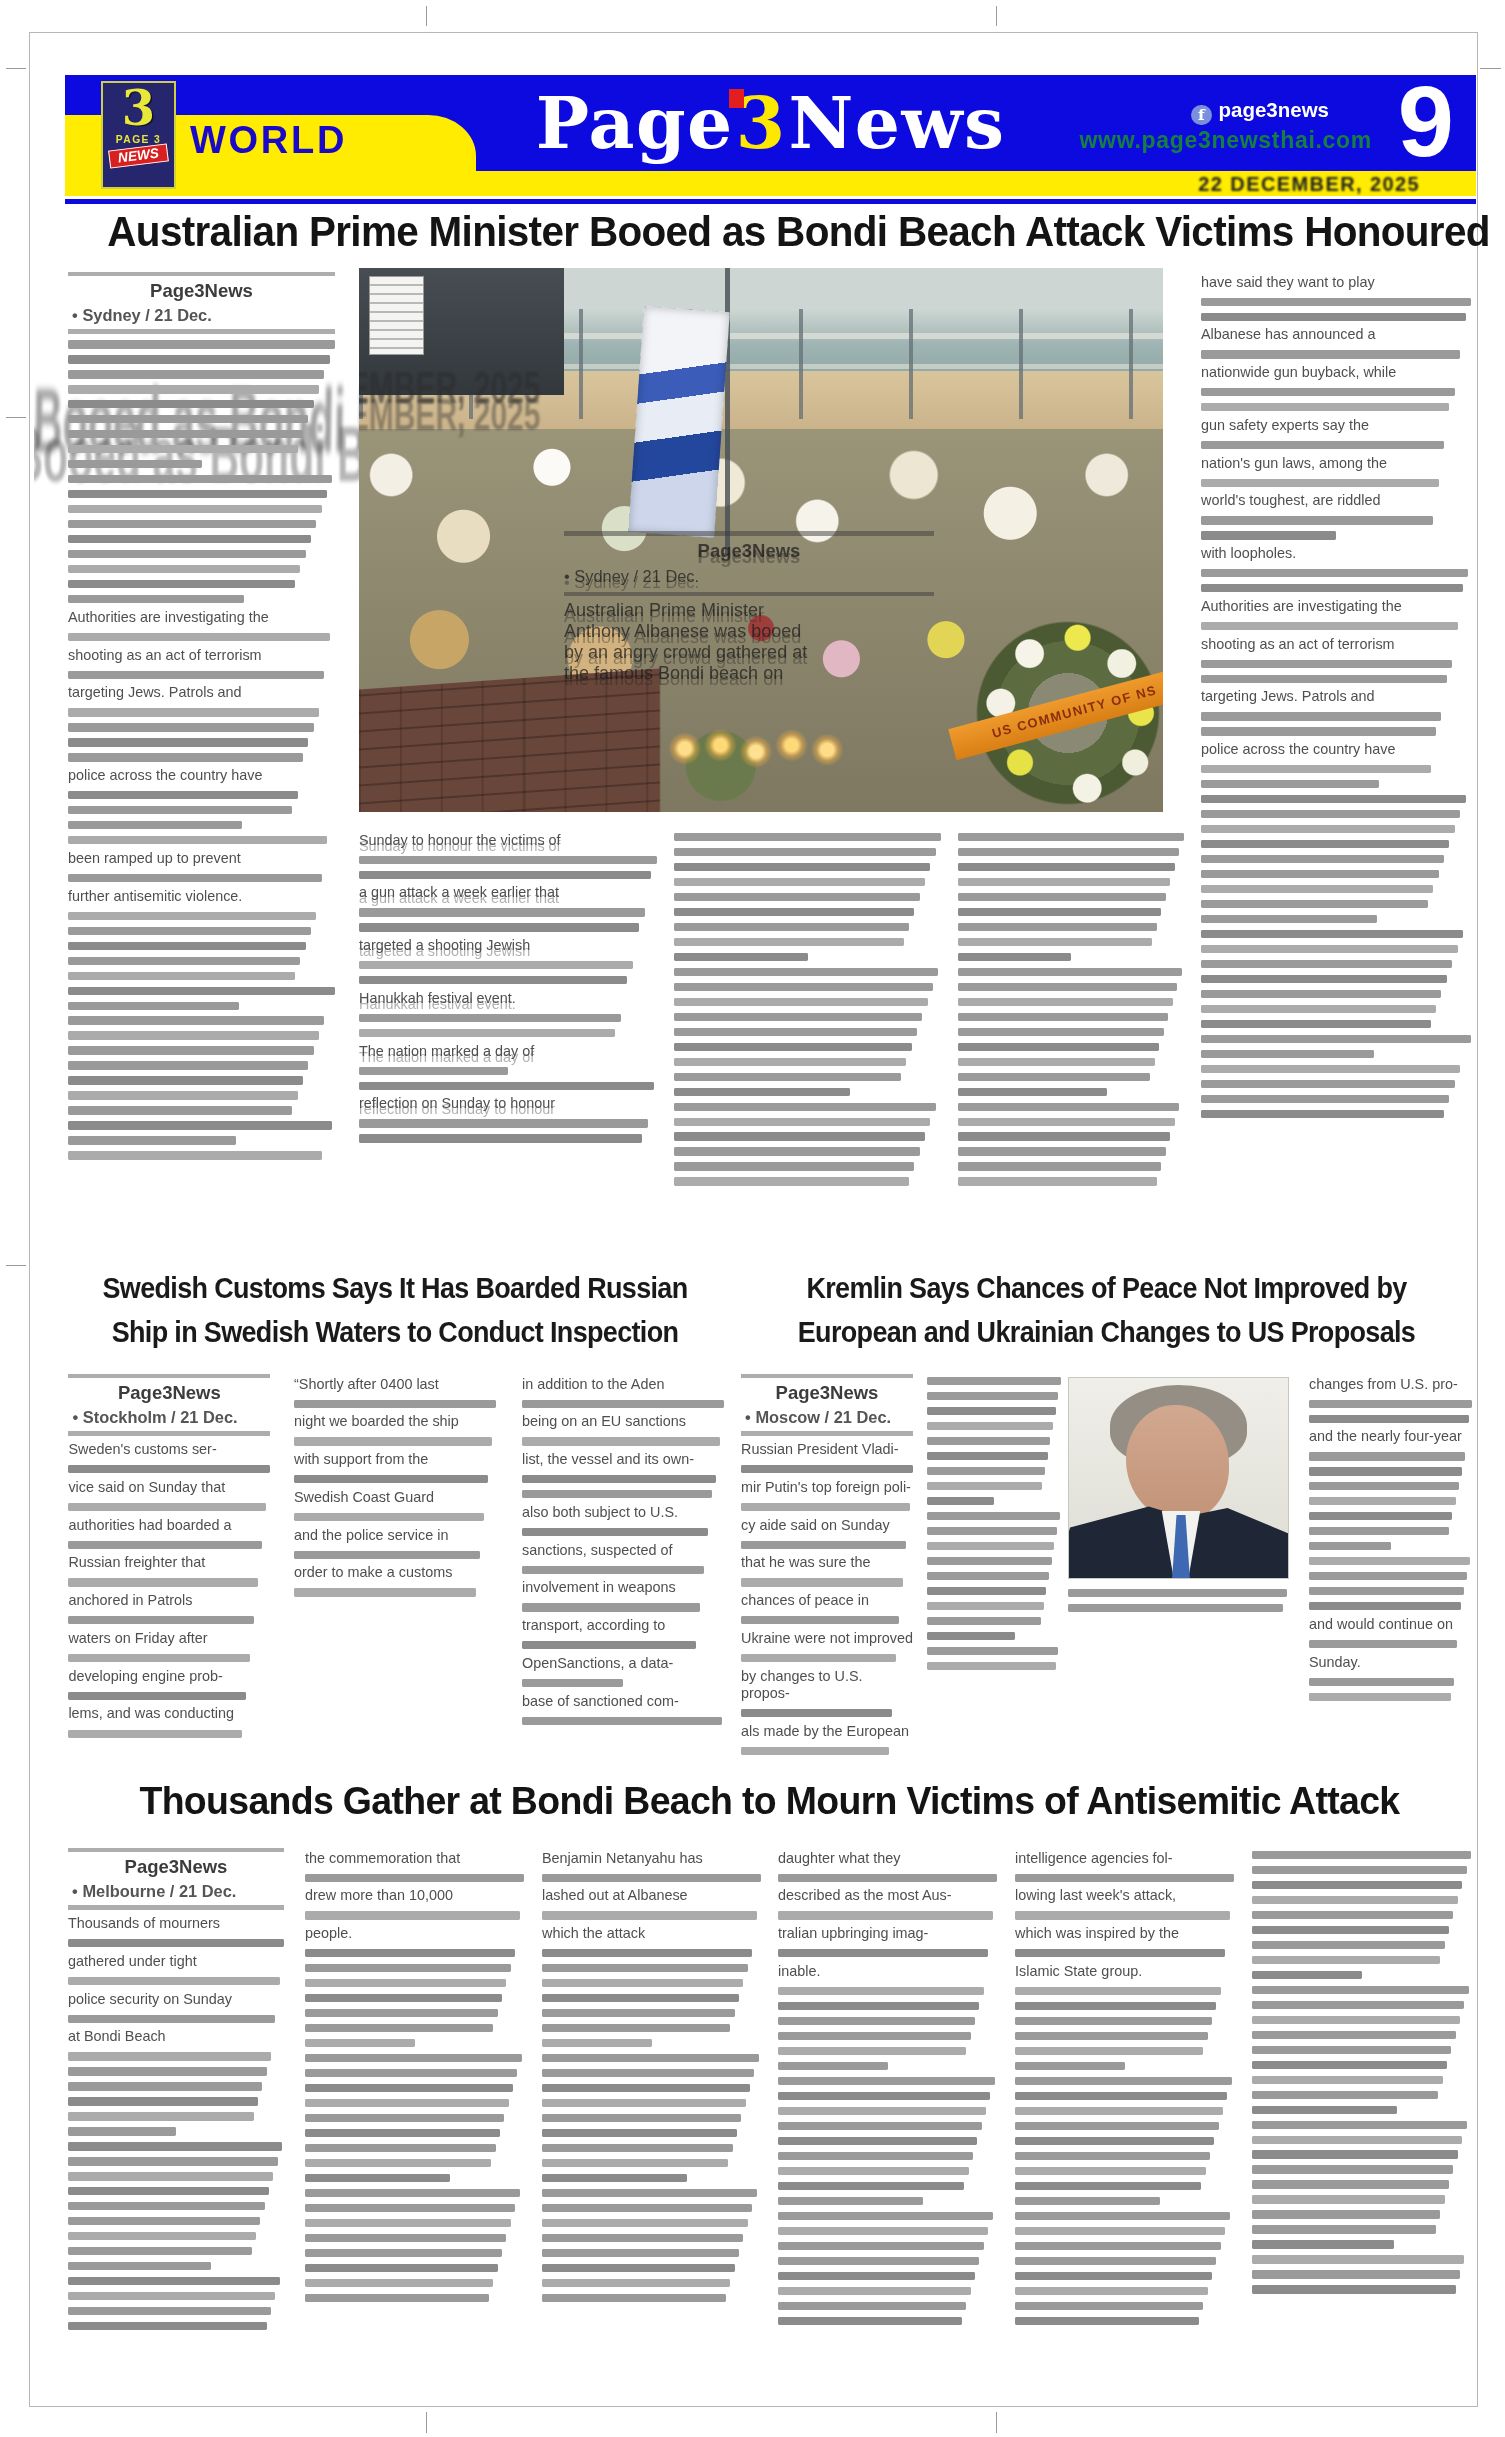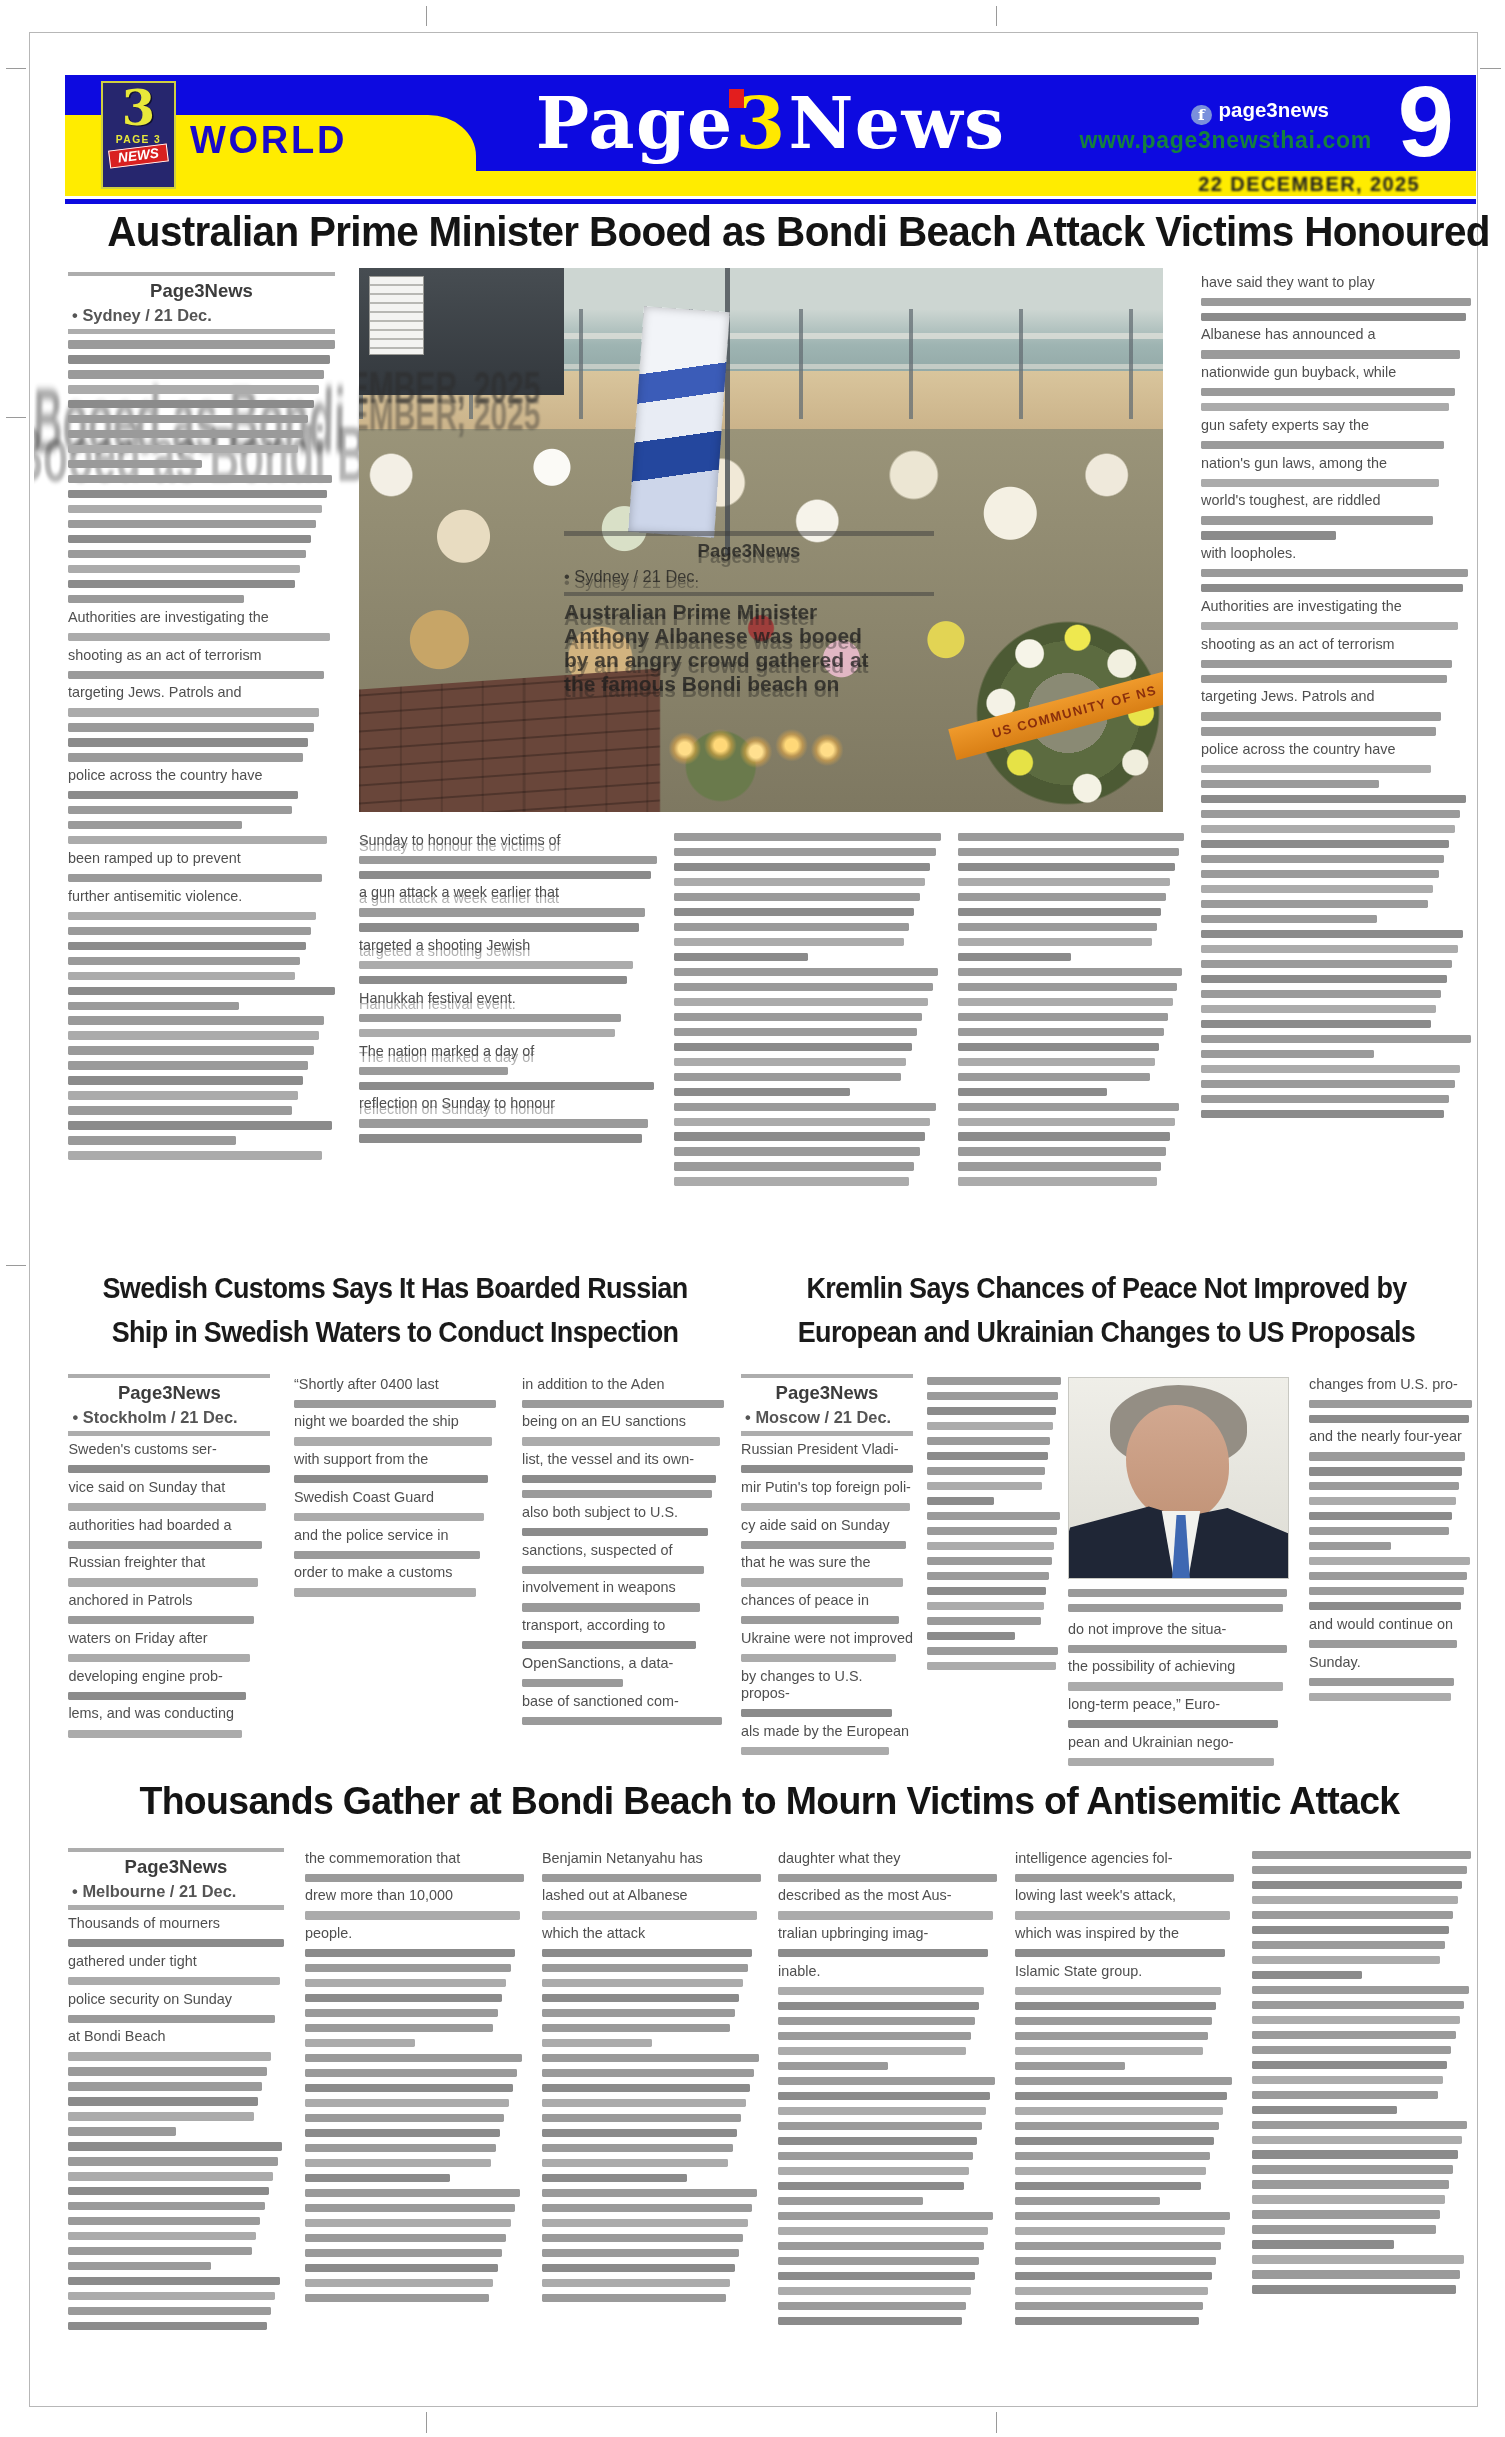--- a/index.html
+++ b/index.html
@@ -121,21 +121,21 @@
       radial-gradient(circle at 60% 88%, #f4f2e4 0 13.7px, transparent 15px),
       radial-gradient(circle at 85% 75%, #f0eedd 0 12.3px, transparent 13.7px),
       radial-gradient(circle, #8a8a74 0 40px, #5c6b40 40px 72px, #4c5a34 72px 90px, transparent 92px);}
   .p-ribbon{position:absolute;left:589px;top:428px;width:253px;height:31.5px;transform:rotate(-15deg);
             background:linear-gradient(#ef9a2c,#d97f15);color:#8a2f0c;font-weight:bold;font-size:13px;
             letter-spacing:1.4px;line-height:31.5px;text-align:center;overflow:hidden;white-space:nowrap;}
   .p-ghost{position:absolute;left:205px;top:260px;width:370px;color:rgba(30,30,30,.75);filter:blur(0.3px);}
   .p-ghost .pg-rule{height:4.8px;background:rgba(60,60,60,.5);margin:3.4px 0;}
   .p-ghost .pg-src{font-weight:bold;font-size:18.5px;text-align:center;text-shadow:0 6.2px 0 rgba(30,30,30,.35);}
   .p-ghost .pg-dt{font-size:16.4px;margin:5.5px 0;text-shadow:0 6.2px 0 rgba(30,30,30,.35);}
-  .p-ghost .pg-line{font-size:21px;text-shadow:0 6.2px 0 rgba(30,30,30,.35);font-weight:bold;}
+  .p-ghost .pg-line{font-size:18px;text-shadow:0 6.2px 0 rgba(30,30,30,.35);}
   .p-ghostdate{position:absolute;left:-10.3px;top:103px;font-size:30px;font-weight:bold;white-space:nowrap;
                color:rgba(45,45,45,.6);transform:scaleY(1.5);filter:blur(0.8px);
                text-shadow:0 18px 0 rgba(45,45,45,.4);}
 
   
   .photo3{position:absolute;left:327px;top:110px;width:219px;height:200px;overflow:hidden;
           background:linear-gradient(#efeee8,#dddcd4);border:0.7px solid #c8c8c2;}
   .ph-hair{position:absolute;left:41px;top:6.8px;width:137px;height:82px;background:#948e84;border-radius:50% 50% 42% 42%;}
   .ph-face{position:absolute;left:57px;top:27px;width:103px;height:116px;background:linear-gradient(#d2a890,#c29478);
            border-radius:48% 52% 46% 54%;}
@@ -520,30 +520,20 @@
     <div class="ph-hair"></div>
     <div class="ph-face"></div>
     <div class="ph-suit"></div>
     <div class="ph-shirt"></div>
     <div class="ph-tie"></div>
   </div>
   <div class="col" style="left:327px;top:315px;width:219px;height:30px;">
       <div class="gl" style="width: 100%;"></div>
       <div class="gl" style="width: 98%;"></div>
     </div>
-  <div class="col" style="left:327px;top:348px;width:219px;height:155px;">
-      <div class="frag">do not improve the situa-</div>
-      <div class="gl" style="width: 100%;"></div>
-      <div class="frag">the possibility of achieving</div>
-      <div class="gl" style="width: 98%;"></div>
-      <div class="frag">long-term peace,” Euro-</div>
-      <div class="gl" style="width: 96%;"></div>
-      <div class="frag">pean and Ukrainian nego-</div>
-      <div class="gl" style="width: 94%;"></div>
-    </div>
   <div class="col" style="left:568px;top:103px;width:163px;height:400px;">
       <div class="frag">changes from U.S. pro-</div>
       <div class="gl" style="width: 100%;"></div>
       <div class="gl" style="width: 98%;"></div>
       <div class="frag">and the nearly four-year</div>
       <div class="gl" style="width: 96%;"></div>
       <div class="gl" style="width: 94%;"></div>
       <div class="gl" style="width: 92%;"></div>
       <div class="gl" style="width: 90%;"></div>
       <div class="gl" style="width: 88%;"></div>

